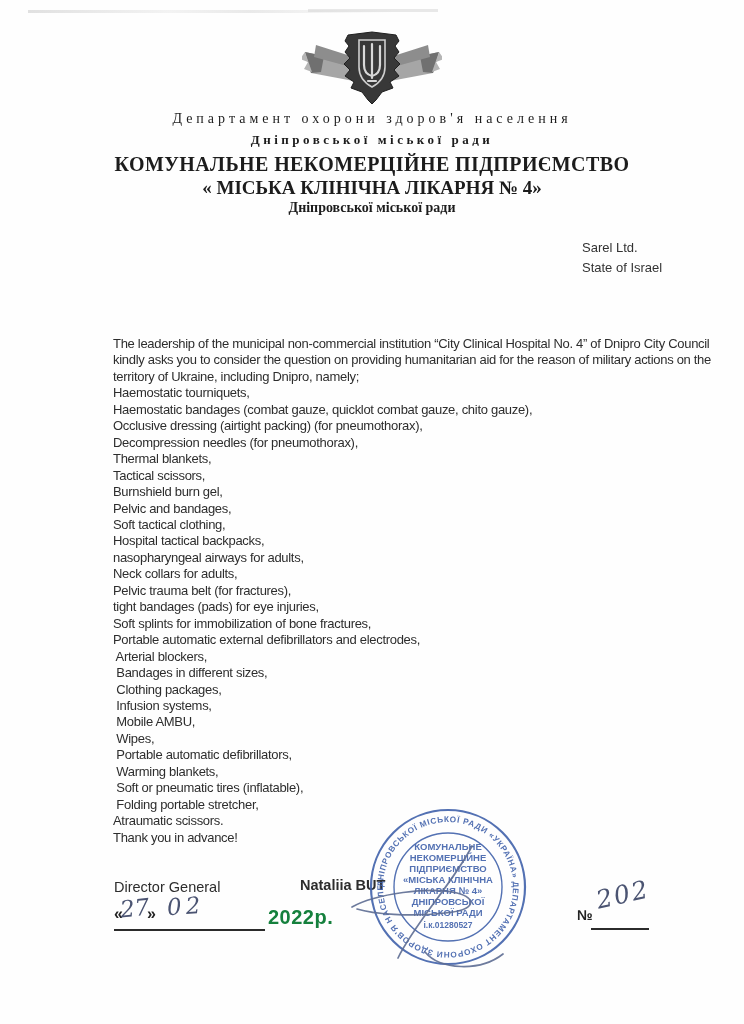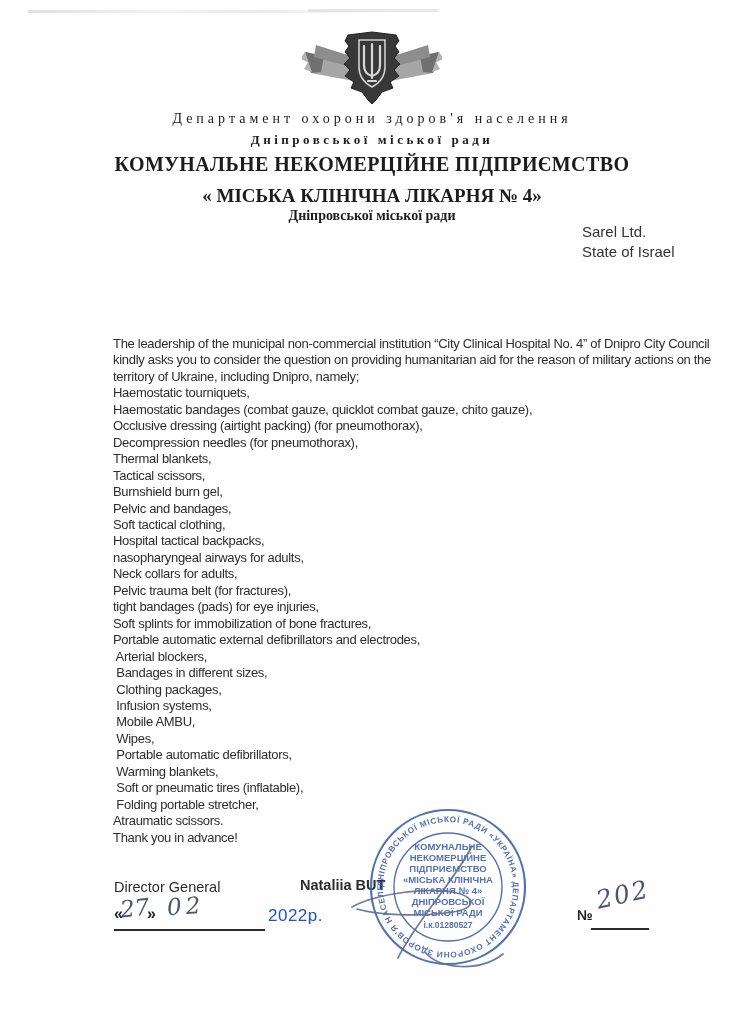--- a/index.html
+++ b/index.html
@@ -11,41 +11,41 @@
   .top-smudge{position:absolute;left:28px;top:10px;width:405px;height:3px;opacity:.55;
     background:linear-gradient(90deg,#c9c9c9,#eaeaea 35%,#d8d8d8 55%,rgba(255,255,255,0) 90%);}
   .top-smudge2{position:absolute;left:308px;top:9px;width:130px;height:3px;opacity:.5;background:#d2d2d2;}
 
   
   .header{position:absolute;top:31px;left:0;width:100%;text-align:center;color:#1c1c1c;}
   .emblem{display:block;margin:0 auto;}
   .h-line1{font-family:"Liberation Serif",serif;font-weight:normal;font-size:14px;letter-spacing:4px;margin-top:6px;}
   .h-line2{font-family:"Liberation Serif",serif;font-weight:bold;font-size:13px;letter-spacing:3.5px;margin-top:5px;}
   .h-line3{font-family:"Liberation Serif",serif;font-weight:bold;font-size:20px;letter-spacing:.4px;margin-top:5px;}
-  .h-line4{font-family:"Liberation Serif",serif;font-weight:bold;font-size:19px;margin-top:9px;}
+  .h-line4{font-family:"Liberation Serif",serif;font-weight:bold;font-size:19px;margin-top:1px;}
   .h-line5{font-family:"Liberation Serif",serif;font-weight:bold;font-size:14px;margin-top:1px;}
 
   
-  .recipient{position:absolute;left:582px;top:222px;font-size:15px;line-height:20px;color:#333;}
+  .recipient{position:absolute;left:582px;top:238px;font-size:13px;line-height:20px;color:#333;}
 
   
   .letter-body{position:absolute;left:113px;top:336px;width:600px;
     font-size:13px;letter-spacing:-.3px;line-height:16.45px;color:#2d2d2d;}
   .letter-body .intro{margin:0;}
   .letter-body .body-line{white-space:pre;}
   .closing{white-space:pre;}
 
   
   .director{position:absolute;left:114px;top:879px;font-size:14.5px;color:#2d2d2d;}
   .signer-name{position:absolute;left:300px;top:877px;font-size:14.5px;font-weight:600;color:#2d2d2d;}
 
   .q-open{position:absolute;left:114px;top:905px;font-size:16px;font-weight:bold;color:#222;}
   .q-close{position:absolute;left:147px;top:905px;font-size:16px;font-weight:bold;color:#222;}
   .date-underline{position:absolute;left:114px;top:929px;width:151px;border-top:2px solid #2b2b2b;}
-  .date-year{position:absolute;left:268px;top:906px;font-size:17px;font-weight:normal;letter-spacing:.5px;color:#1d4ed8;}
+  .date-year{position:absolute;left:268px;top:906px;font-size:20px;font-weight:bold;letter-spacing:.5px;color:#15803d;}
 
   .handwriting{font-family:"DejaVu Serif",serif;font-style:italic;color:#4b5472;position:absolute;}
   .hw-day{left:120px;top:895px;font-size:23px;transform:rotate(-6deg);}
   .hw-month{left:167px;top:893px;font-size:23px;letter-spacing:4px;transform:rotate(-4deg);}
   .hw-number{left:596px;top:880px;font-size:25px;letter-spacing:2px;transform:rotate(-13deg);}
 
   .num-label{position:absolute;left:577px;top:907px;font-size:14px;font-weight:bold;color:#222;}
   .num-underline{position:absolute;left:591px;top:928px;width:58px;border-top:2px solid #2b2b2b;}
 
   

